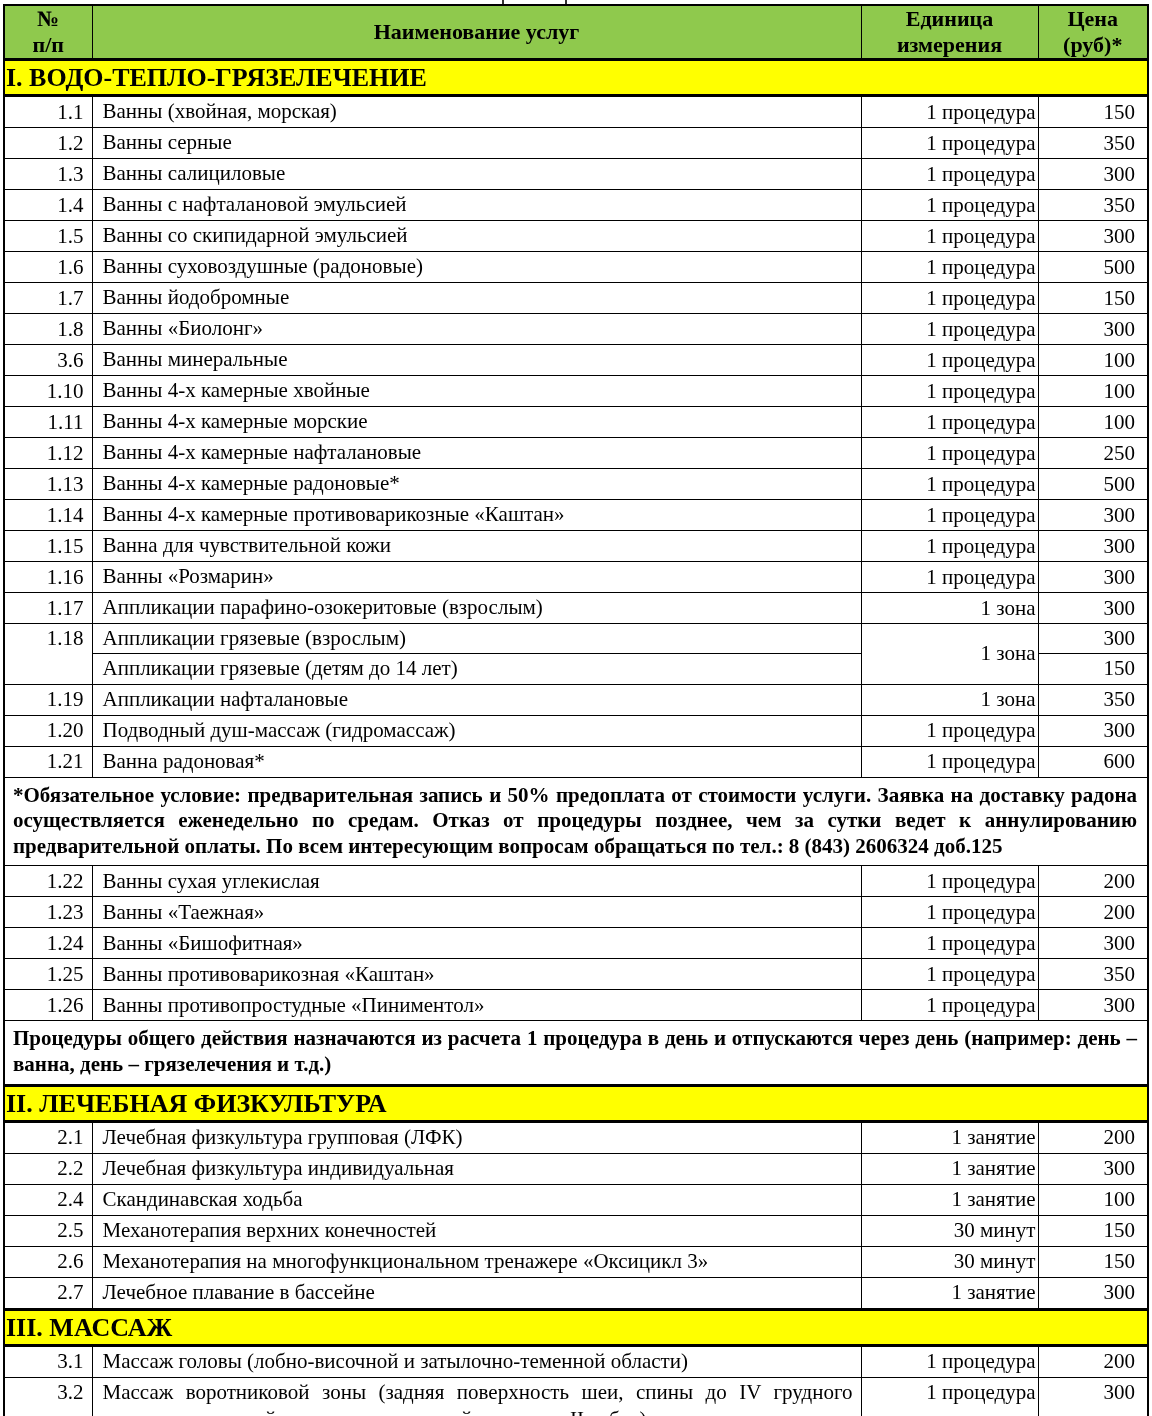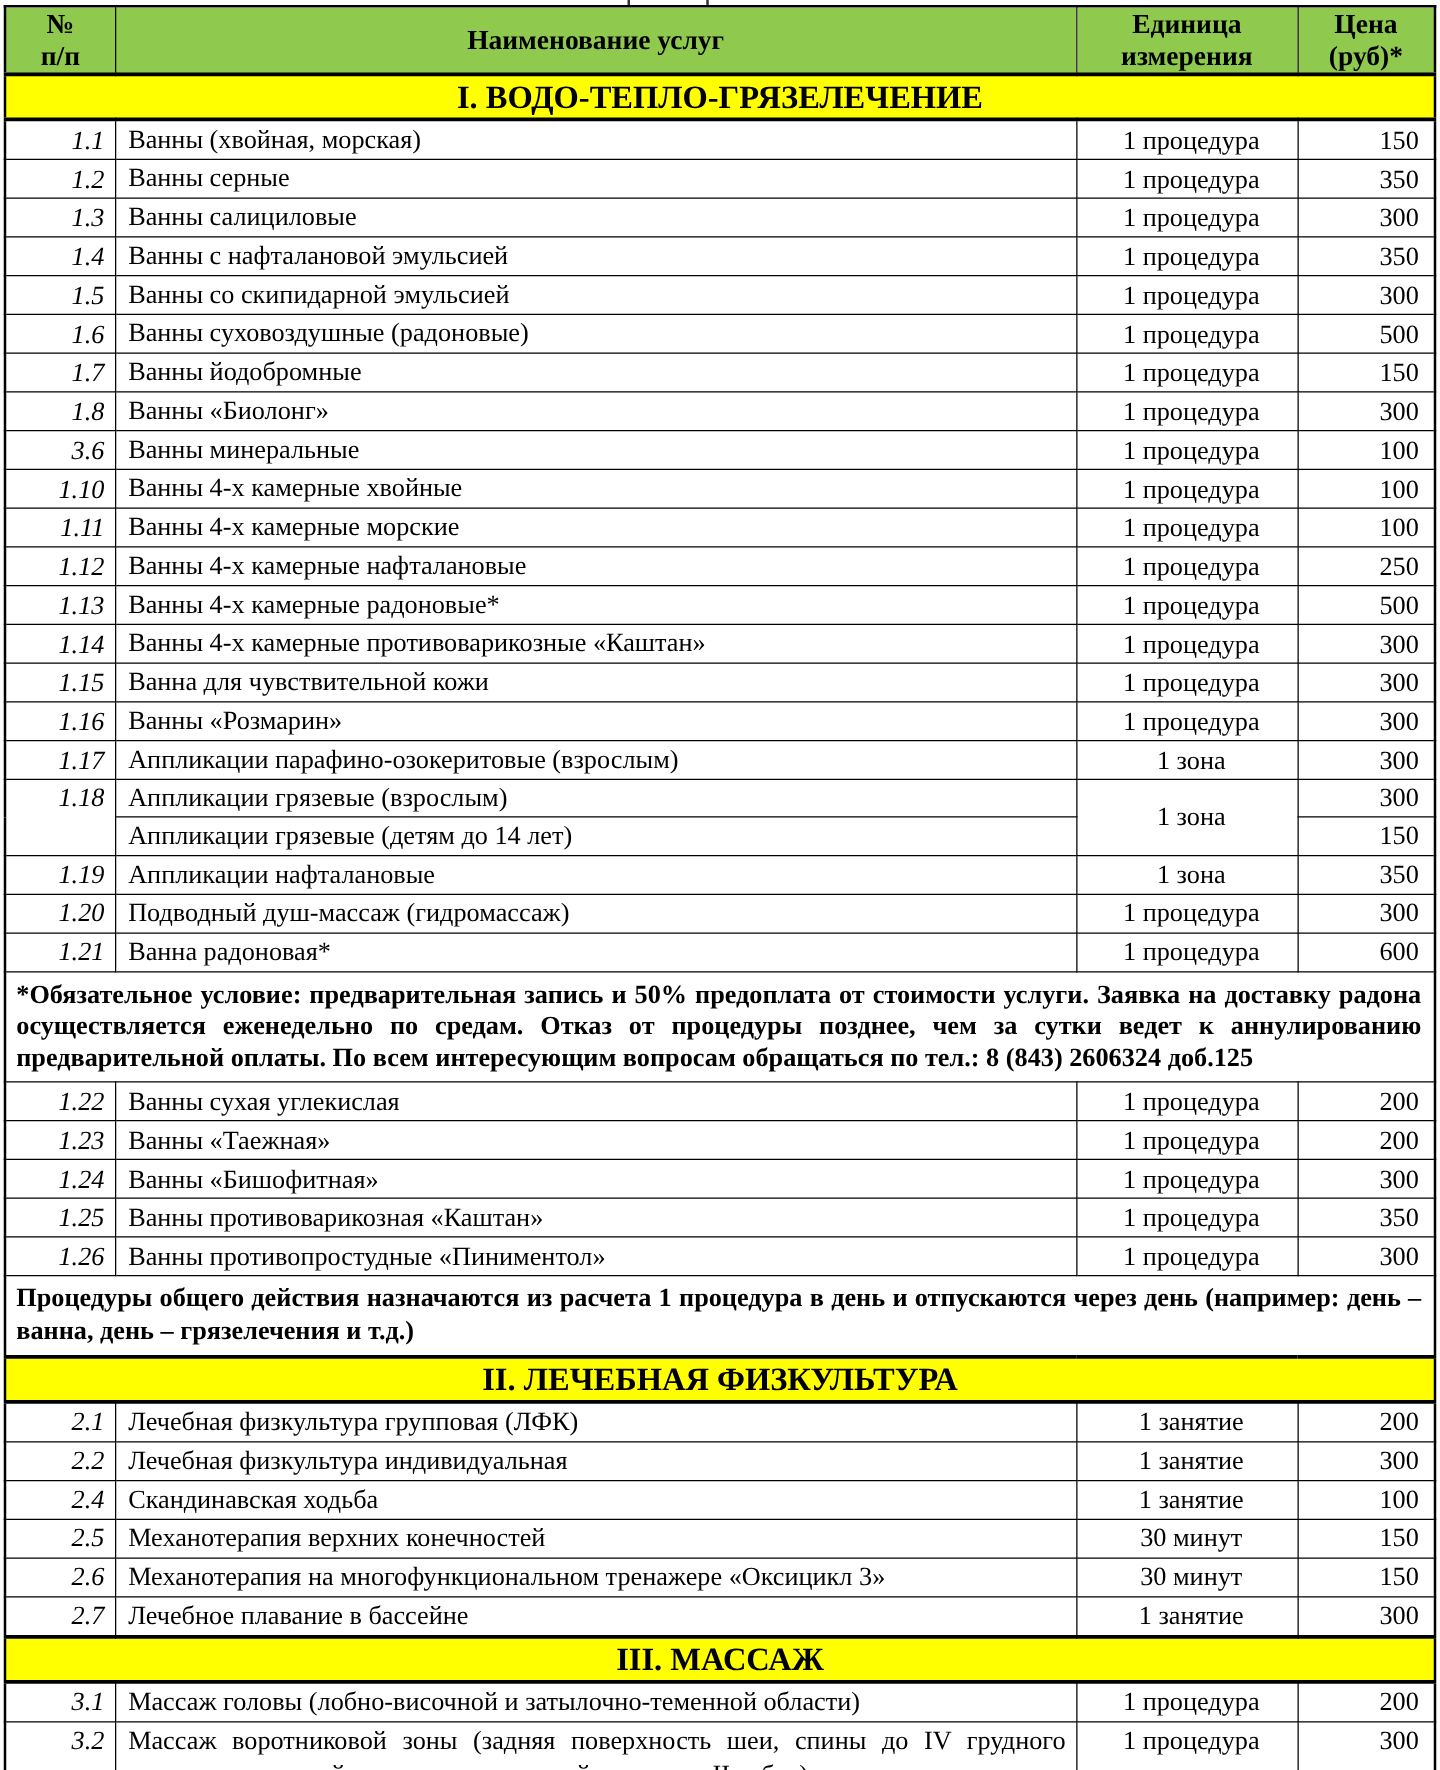--- a/index.html
+++ b/index.html
@@ -32,29 +32,29 @@
   thead th{
     background:var(--header-green,#8fc94d);
     font-weight:bold;font-size:22px;line-height:1.18;
     text-align:center;vertical-align:middle;
     height:52px;white-space:pre-line;padding:0 2px;
   }
 
   td.section{
     background:var(--section-yellow,#ffff00);
     font-weight:bold;font-size:26px;
-    text-align:center;vertical-align:middle;
+    text-align:left;vertical-align:middle;
     height:31px;line-height:31px;
     border-top:3px solid #000;border-bottom:3px solid #000;
   }
 
   td{font-size:21px;vertical-align:middle;background:#fff;}
-  td.num{text-align:right;padding:1px 8px 1px 2px;height:28px;font-style:italic;}
+  td.num{text-align:right;padding:1px 8px 1px 2px;height:28px;}
   td.name{text-align:justify;padding:1px 8px 1px 10px;line-height:1.3;}
-  td.unit{text-align:center;padding:1px 2px 1px 9px;}
+  td.unit{text-align:right;padding:1px 2px 1px 9px;}
   td.price{text-align:right;padding:1px 12px 1px 2px;}
   td.va-top{vertical-align:top;padding-top:2px;}
 
   td.note{
     font-weight:bold;
     font-size:21px;line-height:1.22;
     text-align:justify;padding:5px 10px 6px 8px;
   }
 </style>
 </head>

